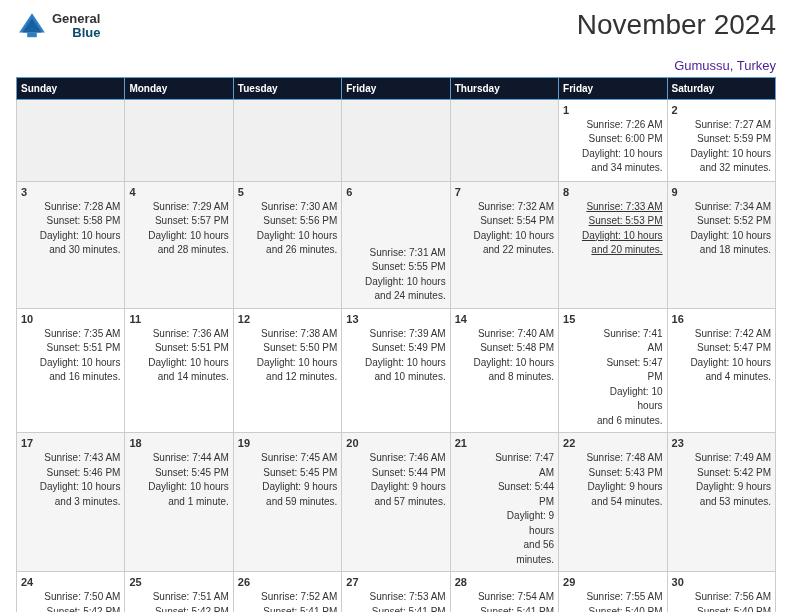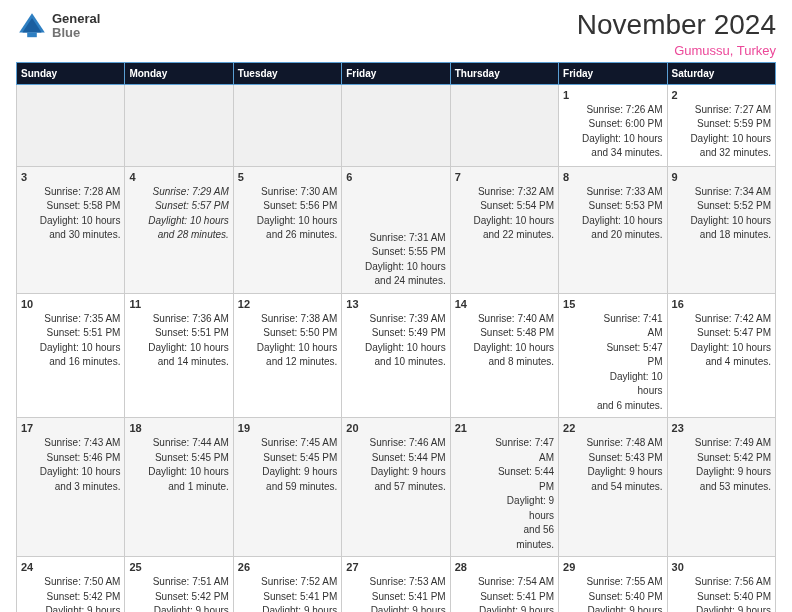--- a/index.html
+++ b/index.html
@@ -28,40 +28,41 @@
       display: flex;
       align-items: center;
       gap: 4px;
     }
     .logo-text {
       display: flex;
       flex-direction: column;
       font-size: 13px;
       font-weight: bold;
       line-height: 1.1;
+      text-align: right;
     }
     .logo-general { color: #333; }
-    .logo-blue { color: #737373; }
+    .logo-blue { color: #0c4a6e; }
     .logo-icon {
       width: 32px;
       height: 32px;
     }
     .title-block {
       text-align: right;
     }
     .month-title {
       font-size: 28px;
       font-weight: normal;
       color: #333;
       line-height: 1.1;
     }
     .location {
       font-size: 13px;
-      color: #ec4899;
-      margin-top: 2px;
+      color: #4c1d95;
+      margin-top: 17px;
     }
     .calendar {
       width: 100%;
       border-collapse: collapse;
       flex: 1;
     }
     .calendar thead tr th {
       background: #0f172a;
       color: #fff;
       font-size: 10px;
@@ -158,21 +159,21 @@
         <tr>
           <td>
             <span class="day-number">3</span>
             <div class="day-info" style="white-space: pre-line;">Sunrise: 7:28 AM
 Sunset: 5:58 PM
 Daylight: 10 hours
 and 30 minutes.</div>
           </td>
           <td>
             <span class="day-number">4</span>
-            <div class="day-info" style="white-space: pre-line; font-style: italic;">Sunrise: 7:29 AM
+            <div class="day-info" style="white-space: pre-line;">Sunrise: 7:29 AM
 Sunset: 5:57 PM
 Daylight: 10 hours
 and 28 minutes.</div>
           </td>
           <td>
             <span class="day-number">5</span>
             <div class="day-info" style="white-space: pre-line;">Sunrise: 7:30 AM
 Sunset: 5:56 PM
 Daylight: 10 hours
 and 26 minutes.</div>
@@ -186,21 +187,21 @@
           </td>
           <td>
             <span class="day-number">7</span>
             <div class="day-info" style="white-space: pre-line;">Sunrise: 7:32 AM
 Sunset: 5:54 PM
 Daylight: 10 hours
 and 22 minutes.</div>
           </td>
           <td>
             <span class="day-number">8</span>
-            <div class="day-info" style="white-space: pre-line;">Sunrise: 7:33 AM
+            <div class="day-info" style="white-space: pre-line; text-decoration: underline;">Sunrise: 7:33 AM
 Sunset: 5:53 PM
 Daylight: 10 hours
 and 20 minutes.</div>
           </td>
           <td>
             <span class="day-number">9</span>
             <div class="day-info" style="white-space: pre-line;">Sunrise: 7:34 AM
 Sunset: 5:52 PM
 Daylight: 10 hours
 and 18 minutes.</div>

